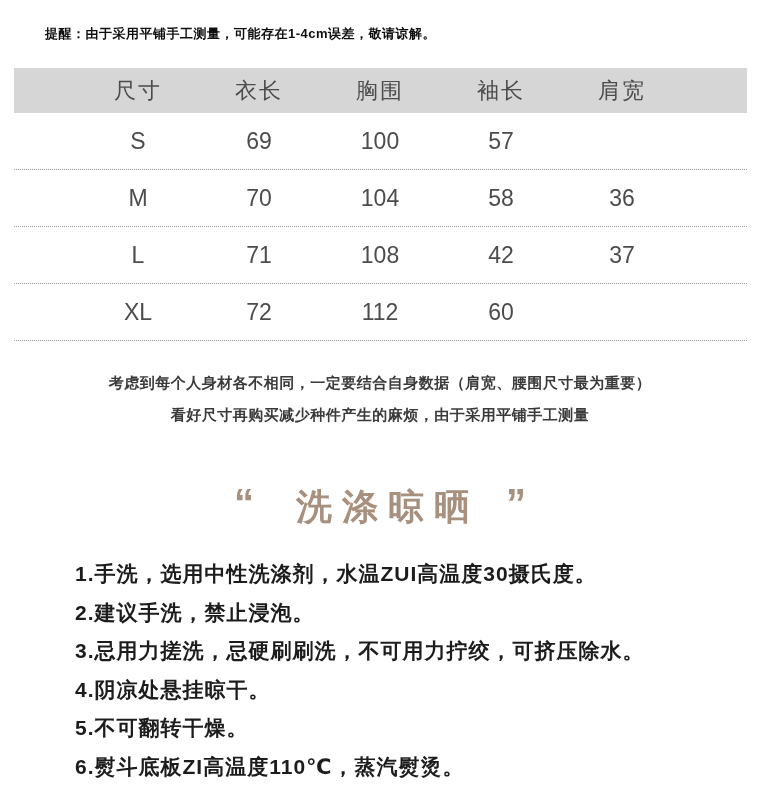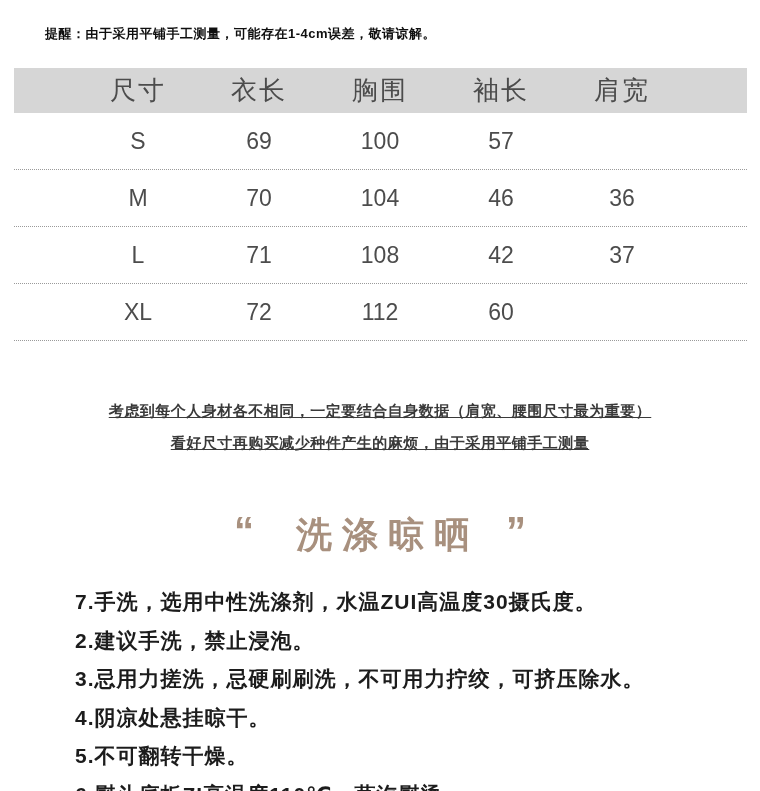--- a/index.html
+++ b/index.html
@@ -35,44 +35,43 @@
   .trow {
     display: grid;
     grid-template-columns: repeat(5, 1fr);
     padding: 0 64px;
     align-items: center;
     text-align: center;
   }
   .trow.thead {
     background: #d6d6d6;
     height: 45px;
-    font-size: 26px;
+    font-size: 22px;
     font-weight: 300;
     color: #4c4c4c;
     letter-spacing: 2px;
   }
   .trow.tbody {
     height: 57px;
     font-size: 23px;
     font-weight: 300;
     color: #4c4c4c;
     border-bottom: 1px dotted #9a9a9a;
   }
   .cell { display: block; }
 
   
   .notes {
-    margin-top: 54px;
+    margin-top: 26px;
     text-align: center;
     font-size: 15px;
     color: #3a3a3a;
     font-weight: bold;
     line-height: 32px;
     letter-spacing: 0.5px;
-    text-decoration: underline;
   }
 
   
   .wash-title {
     margin-top: 48px;
     text-align: center;
     font-size: 36px;
     font-weight: bold;
     line-height: 48px;
   }
@@ -115,21 +114,21 @@
       <span class="cell">S</span>
       <span class="cell">69</span>
       <span class="cell">100</span>
       <span class="cell">57</span>
     </div>
 
     <div class="trow tbody">
       <span class="cell">M</span>
       <span class="cell">70</span>
       <span class="cell">104</span>
-      <span class="cell">46</span>
+      <span class="cell">58</span>
       <span class="cell">36</span>
     </div>
 
     <div class="trow tbody">
       <span class="cell">L</span>
       <span class="cell">71</span>
       <span class="cell">108</span>
       <span class="cell">42</span>
       <span class="cell">37</span>
     </div>
@@ -145,21 +144,21 @@
   <div class="notes">
     <p>考虑到每个人身材各不相同，一定要结合自身数据（肩宽、腰围尺寸最为重要）</p>
     <p>看好尺寸再购买减少种件产生的麻烦，由于采用平铺手工测量</p>
   </div>
 
   <h2 class="wash-title" style="color: rgb(168, 144, 126);">
     <span class="q open">“</span><span class="t">洗涤晾晒</span><span class="q close">”</span>
   </h2>
 
   <div class="wash-list">
-    <p>7.手洗，选用中性洗涤剂，水温ZUI高温度30摄氏度。</p>
+    <p>1.手洗，选用中性洗涤剂，水温ZUI高温度30摄氏度。</p>
     <p>2.建议手洗，禁止浸泡。</p>
     <p>3.忌用力搓洗，忌硬刷刷洗，不可用力拧绞，可挤压除水。</p>
     <p>4.阴凉处悬挂晾干。</p>
     <p>5.不可翻转干燥。</p>
     <p>6.熨斗底板ZI高温度110℃，蒸汽熨烫。</p>
   </div>
 
 </div>
 
 </body></html>

